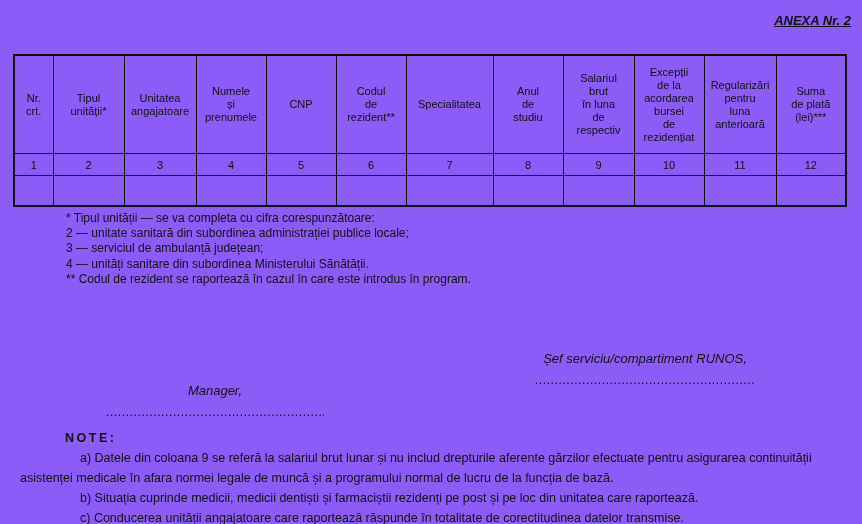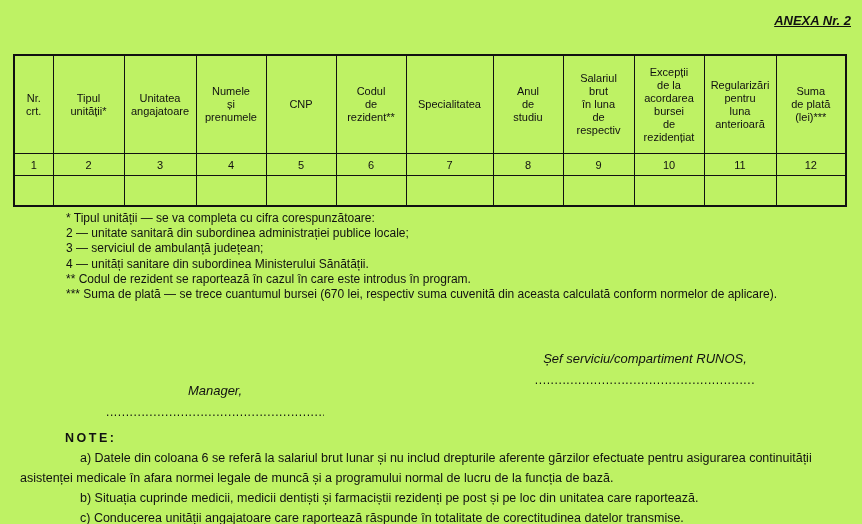--- a/index.html
+++ b/index.html
@@ -1,20 +1,20 @@
 <!DOCTYPE html>
 <html><head>
 <meta charset="utf-8">
 <style>
   html, body { margin:0; padding:0; background:#ffffff; }
   .page {
     position:relative;
     width:862px;
     height:524px;
-    background:#bef264;
+    background:#8b5cf6;
     color:#111111;
     font-family:"Liberation Sans", sans-serif;
     overflow:hidden;
   }
   .annex {
     position:absolute;
     top:13px;
     right:11px;
     font-size:13px;
     font-weight:bold;
@@ -173,33 +173,32 @@
       </tr>
     </tbody>
   </table>
 
   <div class="footnotes">
     <div>* Tipul unității — se va completa cu cifra corespunzătoare:</div>
     <div>2 — unitate sanitară din subordinea administrației publice locale;</div>
     <div>3 — serviciul de ambulanță județean;</div>
     <div>4 — unități sanitare din subordinea Ministerului Sănătății.</div>
     <div>** Codul de rezident se raportează în cazul în care este introdus în program.</div>
-    <div>*** Suma de plată — se trece cuantumul bursei (670 lei, respectiv suma cuvenită din aceasta calculată conform normelor de aplicare).</div>
   </div>
 
   <div class="sig manager">
     <div>Manager,</div>
     <div class="dots">........................................................</div>
   </div>
 
   <div class="sig runos">
     <div>Șef serviciu/compartiment RUNOS,</div>
     <div class="dots">........................................................</div>
   </div>
 
   <div class="notes">
     <div class="heading">NOTE:</div>
-    <p>a) Datele din coloana 6 se referă la salariul brut lunar și nu includ drepturile aferente gărzilor efectuate pentru asigurarea continuității asistenței medicale în afara normei legale de muncă și a programului normal de lucru de la funcția de bază.</p>
+    <p>a) Datele din coloana 9 se referă la salariul brut lunar și nu includ drepturile aferente gărzilor efectuate pentru asigurarea continuității asistenței medicale în afara normei legale de muncă și a programului normal de lucru de la funcția de bază.</p>
     <p>b) Situația cuprinde medicii, medicii dentiști și farmaciștii rezidenți pe post și pe loc din unitatea care raportează.</p>
     <p>c) Conducerea unității angajatoare care raportează răspunde în totalitate de corectitudinea datelor transmise.</p>
   </div>
 
 </div>
 
 </body></html>

